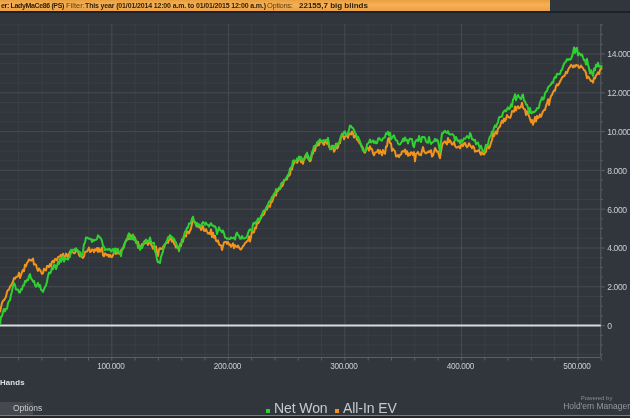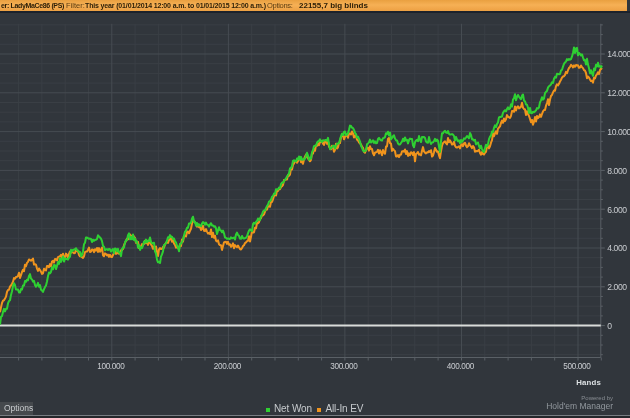--- a/index.html
+++ b/index.html
@@ -1,21 +1,21 @@
 <!DOCTYPE html>
 <html><head><meta charset="utf-8"><style>
 *{margin:0;padding:0;box-sizing:border-box}
 body{width:630px;height:418px;overflow:hidden;font-family:"Liberation Sans",sans-serif}
 #app{position:relative;width:630px;height:418px;background:#31363c;overflow:hidden}
-#topbar{position:absolute;left:0;top:0;width:627px;height:11px;background:linear-gradient(#e9a040,#f6b055 45%,#eda043);font-size:7px;letter-spacing:0px;color:#4a3410;white-space:nowrap;line-height:11px;padding-left:9px}
-#hands{position:absolute;left:0;top:377.5px;width:601px;text-align:right;font-size:7.8px;font-weight:bold;letter-spacing:0.2px;color:#dce0e3}
-#optbtn{position:absolute;left:0;top:402px;width:33px;height:12.5px;background:#45494d;color:#c9cccf;font-size:8.5px;line-height:13px;padding-left:4px}
-#legend{position:absolute;left:266px;top:404px;height:9px;font-size:10px;letter-spacing:-0.1px;color:#c6cacd;line-height:9px}
+#topbar{position:absolute;left:0;top:0;width:550px;height:11px;background:linear-gradient(#e9a040,#f6b055 45%,#eda043);font-size:7px;letter-spacing:0px;color:#4a3410;white-space:nowrap;line-height:11px;padding-left:9px}
+#hands{position:absolute;left:0;top:377.5px;width:601px;text-align:left;font-size:7.8px;font-weight:bold;letter-spacing:0.2px;color:#dce0e3}
+#optbtn{position:absolute;left:0;top:402px;width:33px;height:12.5px;background:#45494d;color:#c9cccf;font-size:8.5px;line-height:13px;padding-left:13px}
+#legend{position:absolute;left:266px;top:404px;height:9px;font-size:14px;letter-spacing:-0.1px;color:#c6cacd;line-height:9px}
 .sq{display:inline-block;width:4px;height:4px;margin-right:4px;position:relative;top:0px}
-#pow{position:absolute;right:17px;top:395px;text-align:right;color:#888d93;font-size:6px;line-height:6px}
+#pow{position:absolute;right:0;top:395px;text-align:center;color:#888d93;font-size:6px;line-height:6px}
 #pow .hm{font-size:8.5px;color:#92989e;line-height:9px;margin-top:1px}
 #botline{position:absolute;left:0;top:415px;width:630px;height:1px;background:#787d82}
 #botdark{position:absolute;left:0;top:416px;width:630px;height:2px;background:#24272b}
 </style></head><body>
 <div id="app">
 <svg width="630" height="418" style="position:absolute;left:0;top:0">
 <line x1="18.6" y1="23.8" x2="18.6" y2="357.5" stroke="#3a3f45" stroke-width="1"></line>
 <line x1="41.9" y1="23.8" x2="41.9" y2="357.5" stroke="#3a3f45" stroke-width="1"></line>
 <line x1="65.2" y1="23.8" x2="65.2" y2="357.5" stroke="#3a3f45" stroke-width="1"></line>
 <line x1="88.5" y1="23.8" x2="88.5" y2="357.5" stroke="#3a3f45" stroke-width="1"></line>

